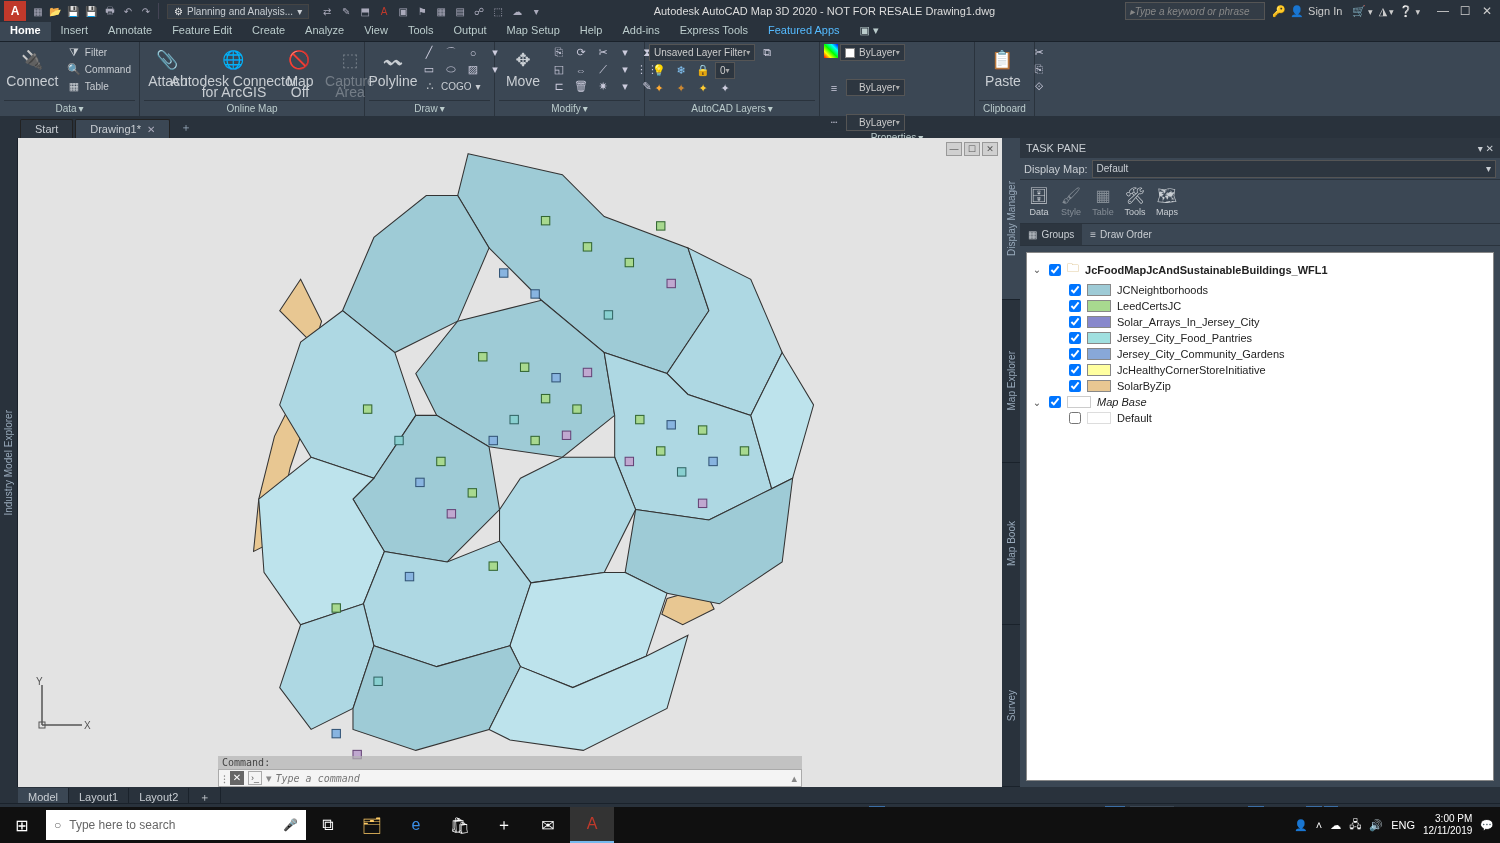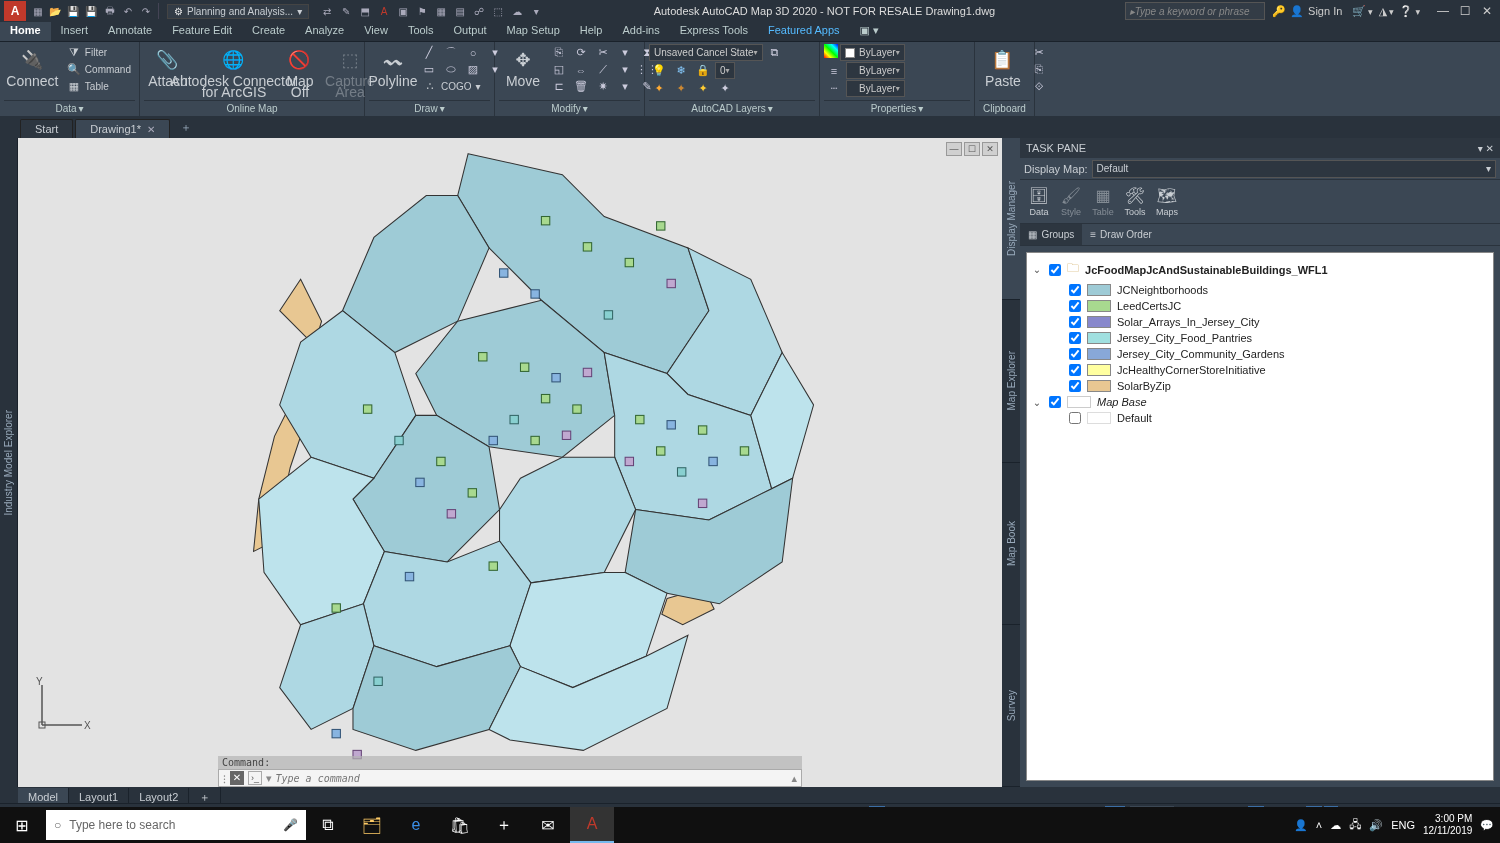--- a/index.html
+++ b/index.html
@@ -318,21 +318,21 @@
     <div class="label">
         <span>Modify</span> 
         <span>▾</span>
       </div>
   </div>
 
   <div class="panel" style="width:175px">
     <div class="body" style="flex-direction:column; width:100%; gap:1px;">
       <div style="display:flex; gap:2px;">
         <div class="combo" style="flex:1">
-            <span>Unsaved Cancel State</span>
+            <span>Unsaved Layer Filter</span>
             <span class="arrow">▾</span>
           </div>
         <span class="iconcell">⧉</span>
       </div>
       <div style="display:flex; gap:2px;">
         <span class="iconcell" style="color:#ffcc33">💡</span>
         <span class="iconcell" style="color:#88ccff">❄</span>
         <span class="iconcell">🔒</span>
         <div class="combo" style="flex:1">
             <span>0</span>
@@ -346,21 +346,21 @@
           <span class="iconcell">✦</span>
         </div>
     </div>
     <div class="label">
         <span>AutoCAD Layers</span> 
         <span>▾</span>
       </div>
   </div>
 
   <div class="panel" style="width:155px">
-    <div class="body" style="flex-direction:column; width:100%; gap:1px;">
+    <div class="body" style="flex-direction:column; width:100%; gap:18px;">
       <div style="display:flex; gap:2px;">
           <span class="iconcell" style="background:linear-gradient(45deg,red,yellow,lime,cyan,blue);width:14px;height:14px;"></span>
           <div class="combo" style="flex:1">
             <span style="display:flex;align-items:center;gap:4px;">
               <span style="width:10px;height:10px;border:1px solid #888;background:#fff;"></span>
               <span>ByLayer</span>
             </span>
             <span class="arrow">▾</span>
           </div>
         </div>

